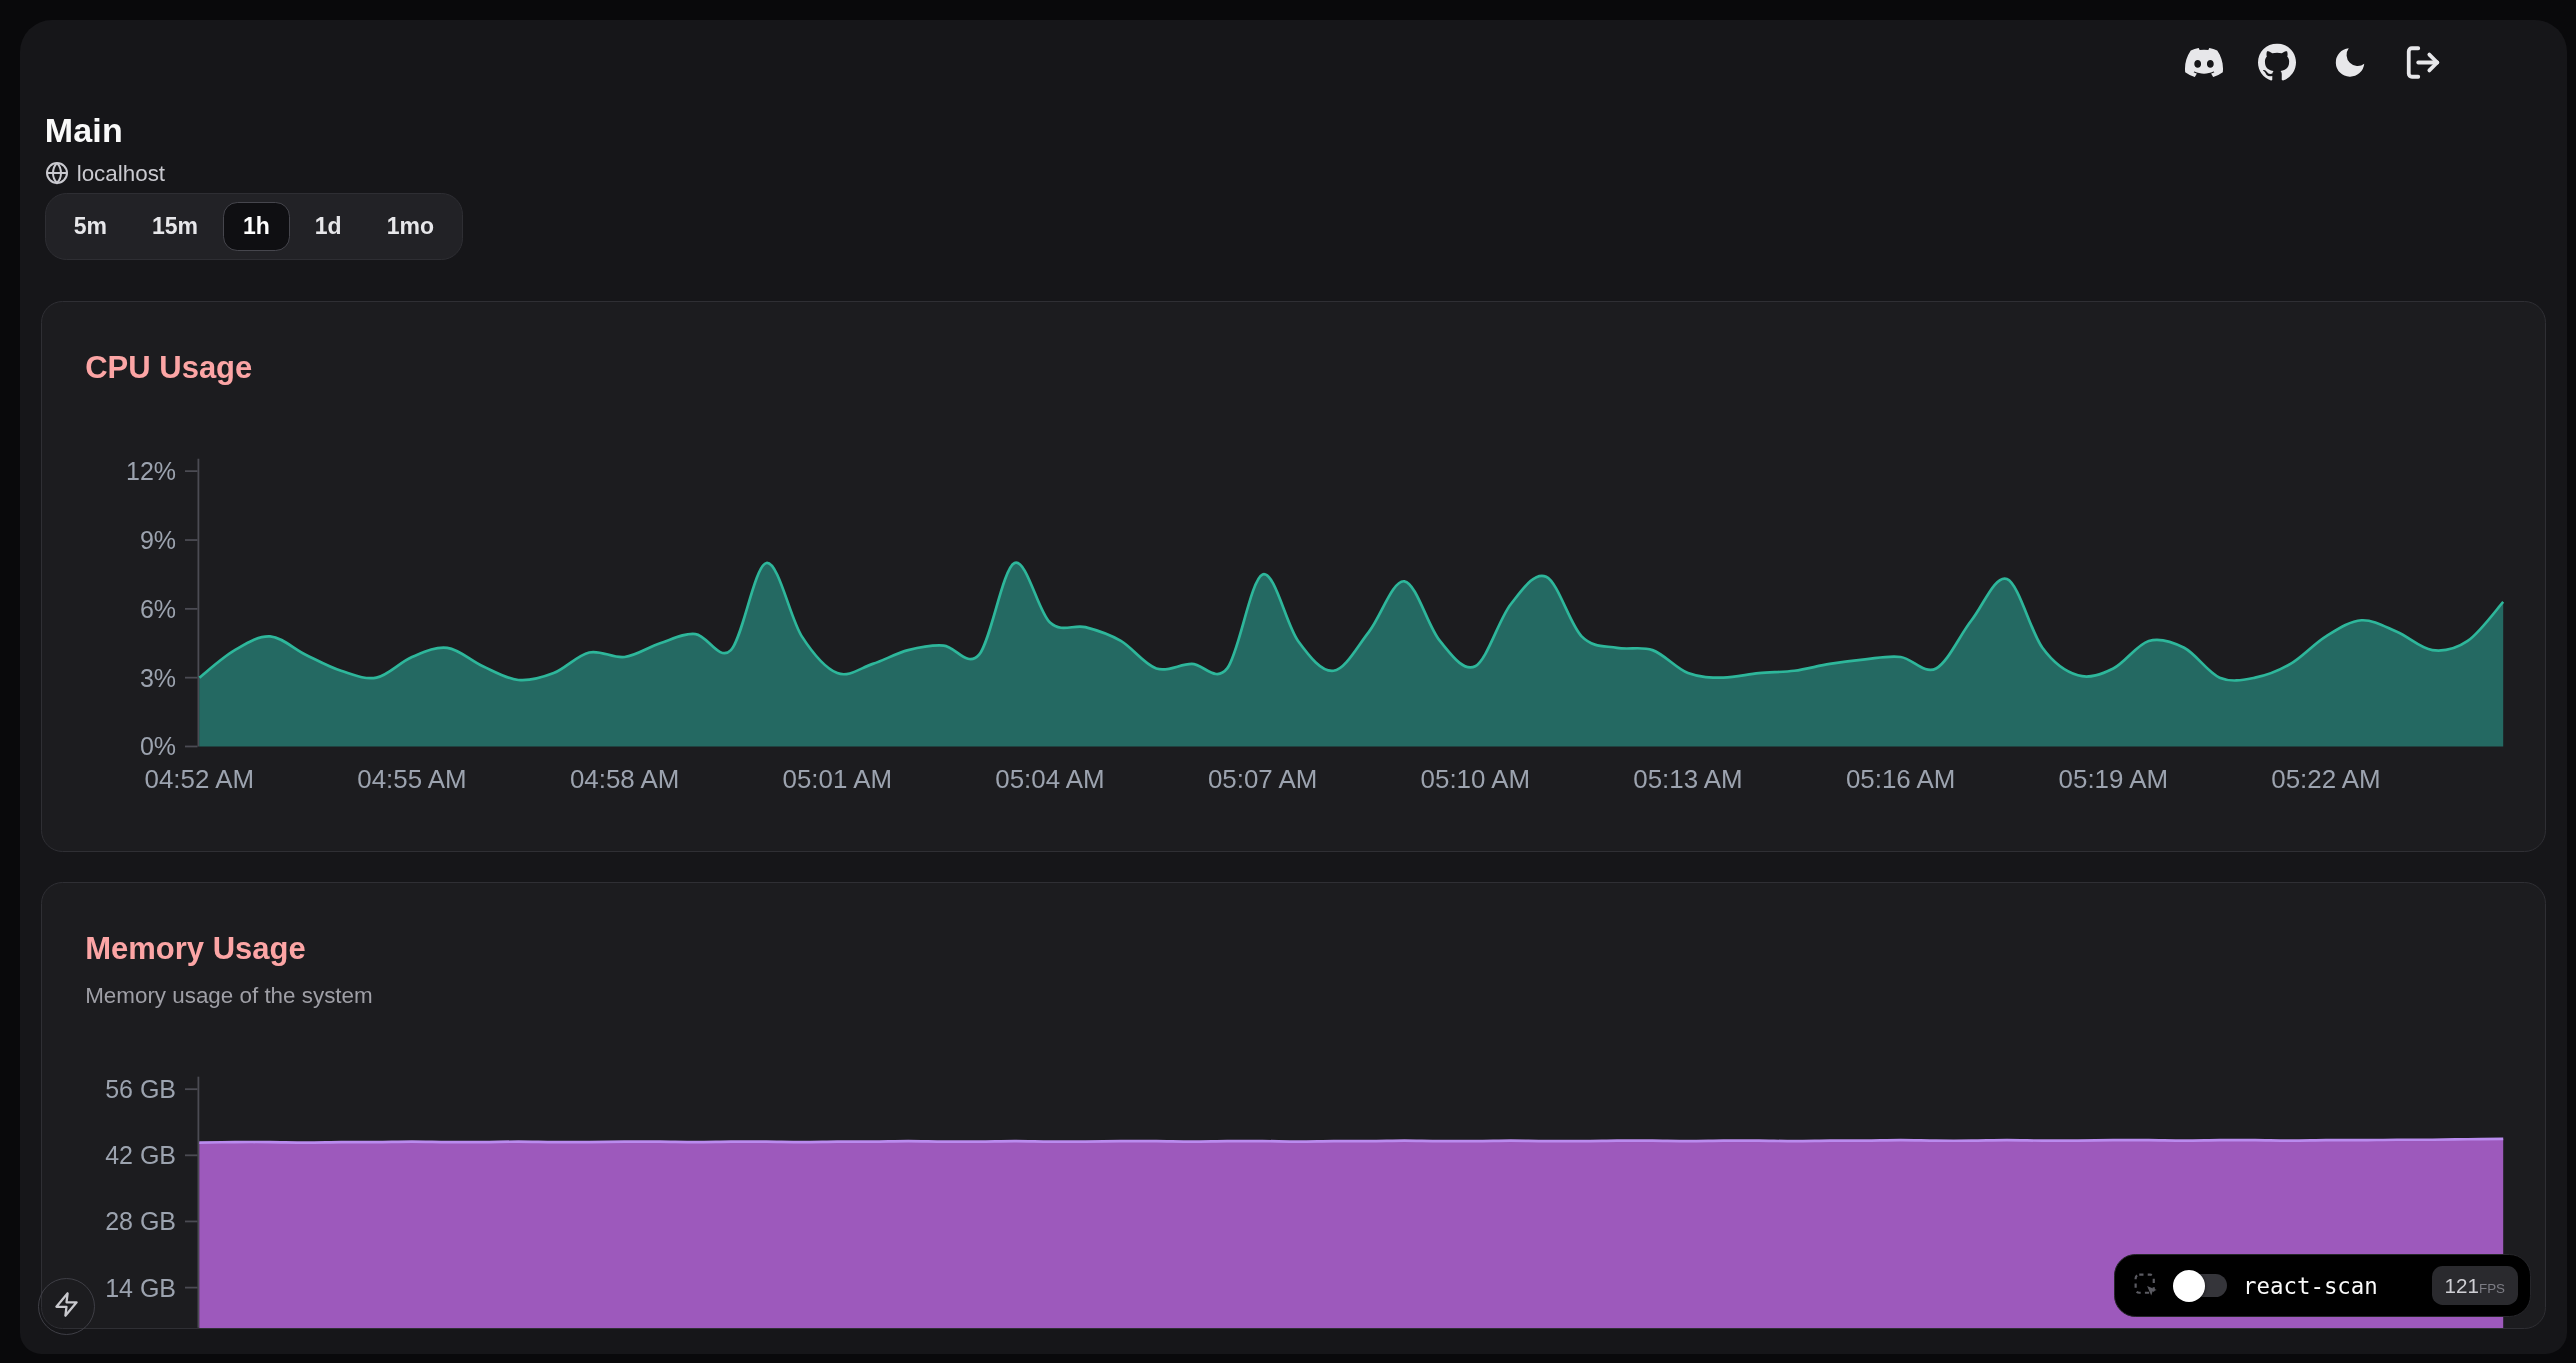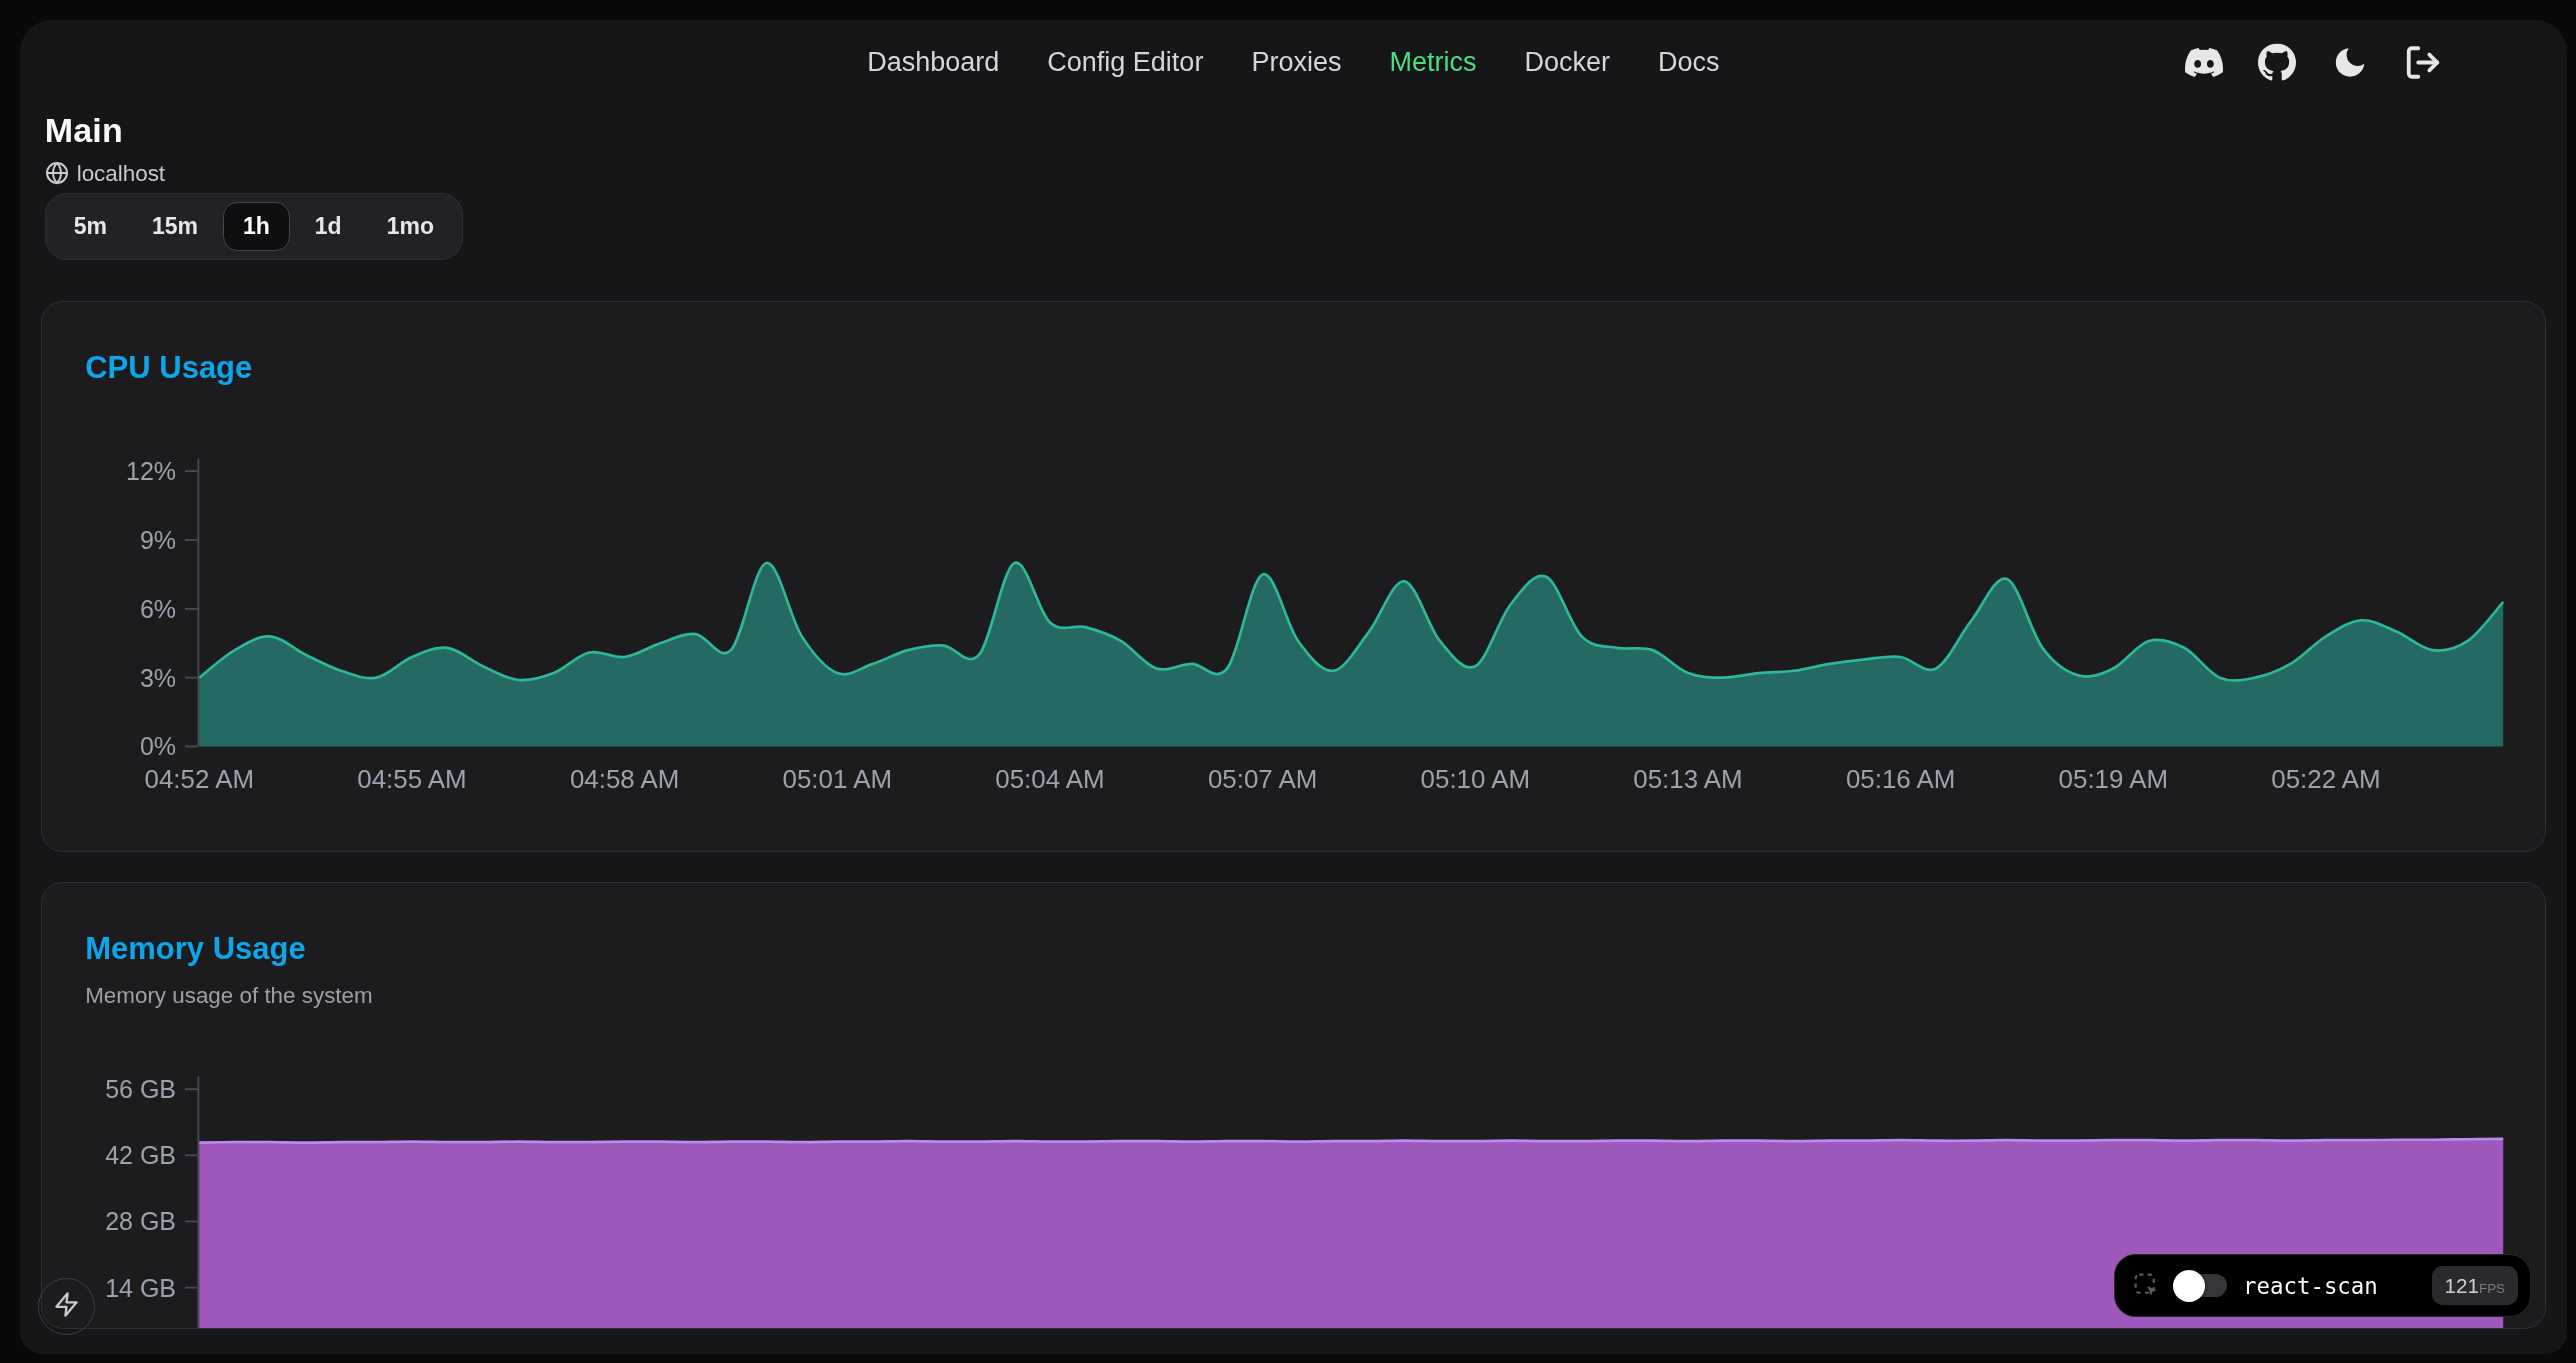--- a/index.html
+++ b/index.html
@@ -32,21 +32,21 @@
   .range-pill { font-family:"Liberation Sans",sans-serif; font-size:23px; font-weight:600;
                 color:#e7e7ea; background:transparent; border:1.3px solid transparent;
                 border-radius:14.3px; padding:9.8px 19px; cursor:pointer; }
   .range-pill.selected { background:#0f0f12; border-color:#46464d; color:#ffffff; }
 
   
   .card { margin:0 21.5px; background:#1c1c1f; border:1.3px solid #2f2f34; border-radius:21.5px;
           padding:47px 0 30px 0; overflow:hidden; }
   .card.cpu { margin-top:41px; }
   .card.mem { margin-top:29.5px; padding-bottom:0; }
-  .card h2 { font-size:31px; font-weight:600; color:#0ea5e9; padding-left:43px; line-height:38px; }
+  .card h2 { font-size:31px; font-weight:600; color:#fca5a5; padding-left:43px; line-height:38px; }
   .card .sub { font-size:22.4px; color:#9f9fa6; padding-left:43px; margin-top:14.3px; line-height:27px; }
   .chart { width:100%; }
   .card.cpu .chart { margin-top:59px; }
   .card.mem .chart { margin-top:48px; }
   .chart svg { display:block; width:100%; height:auto; }
   .chart text { font-family:"Liberation Sans",sans-serif; }
 
   
   footer { position:absolute; left:0; right:0; bottom:14.3px; text-align:center; font-size:26px; }
   footer .teal { color:#31c4ad; text-decoration:none; }
@@ -75,28 +75,20 @@
               display:flex; align-items:baseline; gap:0; }
   .rs-fps { font-size:20.6px; color:#cfcfd4; }
   .rs-fps-unit { font-size:13.4px; color:#7c7c84; }
 </style>
 </head>
 <body>
 
 <div class="app">
 
   <header class="topbar">
-    <nav class="main-nav">
-      <a class="nav-item">Dashboard</a>
-      <a class="nav-item">Config Editor</a>
-      <a class="nav-item">Proxies</a>
-      <a class="nav-item active">Metrics</a>
-      <a class="nav-item">Docker</a>
-      <a class="nav-item">Docs</a>
-    </nav>
     <div class="top-icons">
       <button class="icon-btn" title="Discord">
         <svg viewBox="0 0 24 24" fill="currentColor">
             <path d="M20.317 4.37a19.79 19.79 0 00-4.885-1.515.074.074 0 00-.079.037c-.21.375-.444.865-.608 1.25a18.27 18.27 0 00-5.487 0 12.64 12.64 0 00-.617-1.25.077.077 0 00-.079-.037A19.736 19.736 0 003.677 4.37a.07.07 0 00-.032.027C.533 9.046-.32 13.58.099 18.058a.082.082 0 00.031.056 19.9 19.9 0 005.993 3.03.078.078 0 00.084-.028c.462-.63.873-1.295 1.226-1.994a.076.076 0 00-.041-.106 13.1 13.1 0 01-1.872-.892.077.077 0 01-.008-.128c.126-.094.252-.192.372-.291a.074.074 0 01.078-.01c3.928 1.793 8.18 1.793 12.061 0a.074.074 0 01.079.009c.12.099.246.198.373.293a.077.077 0 01-.006.127 12.3 12.3 0 01-1.873.892.077.077 0 00-.041.107c.36.698.772 1.362 1.225 1.993a.076.076 0 00.084.029 19.84 19.84 0 006.002-3.03.077.077 0 00.032-.055c.5-5.177-.838-9.674-3.549-13.66a.06.06 0 00-.031-.029zM8.02 15.33c-1.182 0-2.157-1.085-2.157-2.419 0-1.333.956-2.419 2.157-2.419 1.21 0 2.176 1.096 2.157 2.42 0 1.333-.956 2.418-2.157 2.418zm7.975 0c-1.183 0-2.157-1.085-2.157-2.419 0-1.333.955-2.419 2.157-2.419 1.21 0 2.176 1.096 2.157 2.42 0 1.333-.946 2.418-2.157 2.418z"></path>
           </svg>
       </button>
       <button class="icon-btn" title="GitHub">
         <svg viewBox="0 0 24 24" fill="currentColor">
             <path d="M12 0C5.37 0 0 5.37 0 12c0 5.31 3.435 9.795 8.205 11.385.6.105.825-.255.825-.57 0-.285-.015-1.23-.015-2.235-3.015.555-3.795-.735-4.035-1.41-.135-.345-.72-1.41-1.23-1.695-.42-.225-1.02-.78-.015-.795.945-.015 1.62.87 1.845 1.23 1.08 1.815 2.805 1.305 3.495.99.105-.78.42-1.305.765-1.605-2.67-.3-5.46-1.335-5.46-5.925 0-1.305.465-2.385 1.23-3.225-.12-.3-.54-1.53.12-3.18 0 0 1.005-.315 3.3 1.23.96-.27 1.98-.405 3-.405s2.04.135 3 .405c2.295-1.56 3.3-1.23 3.3-1.23.66 1.65.24 2.88.12 3.18.765.84 1.23 1.905 1.23 3.225 0 4.605-2.805 5.625-5.475 5.925.435.375.81 1.095.81 2.22 0 1.605-.015 2.895-.015 3.3 0 .315.225.69.825.57A12.02 12.02 0 0024 12c0-6.63-5.37-12-12-12z"></path>
           </svg>

